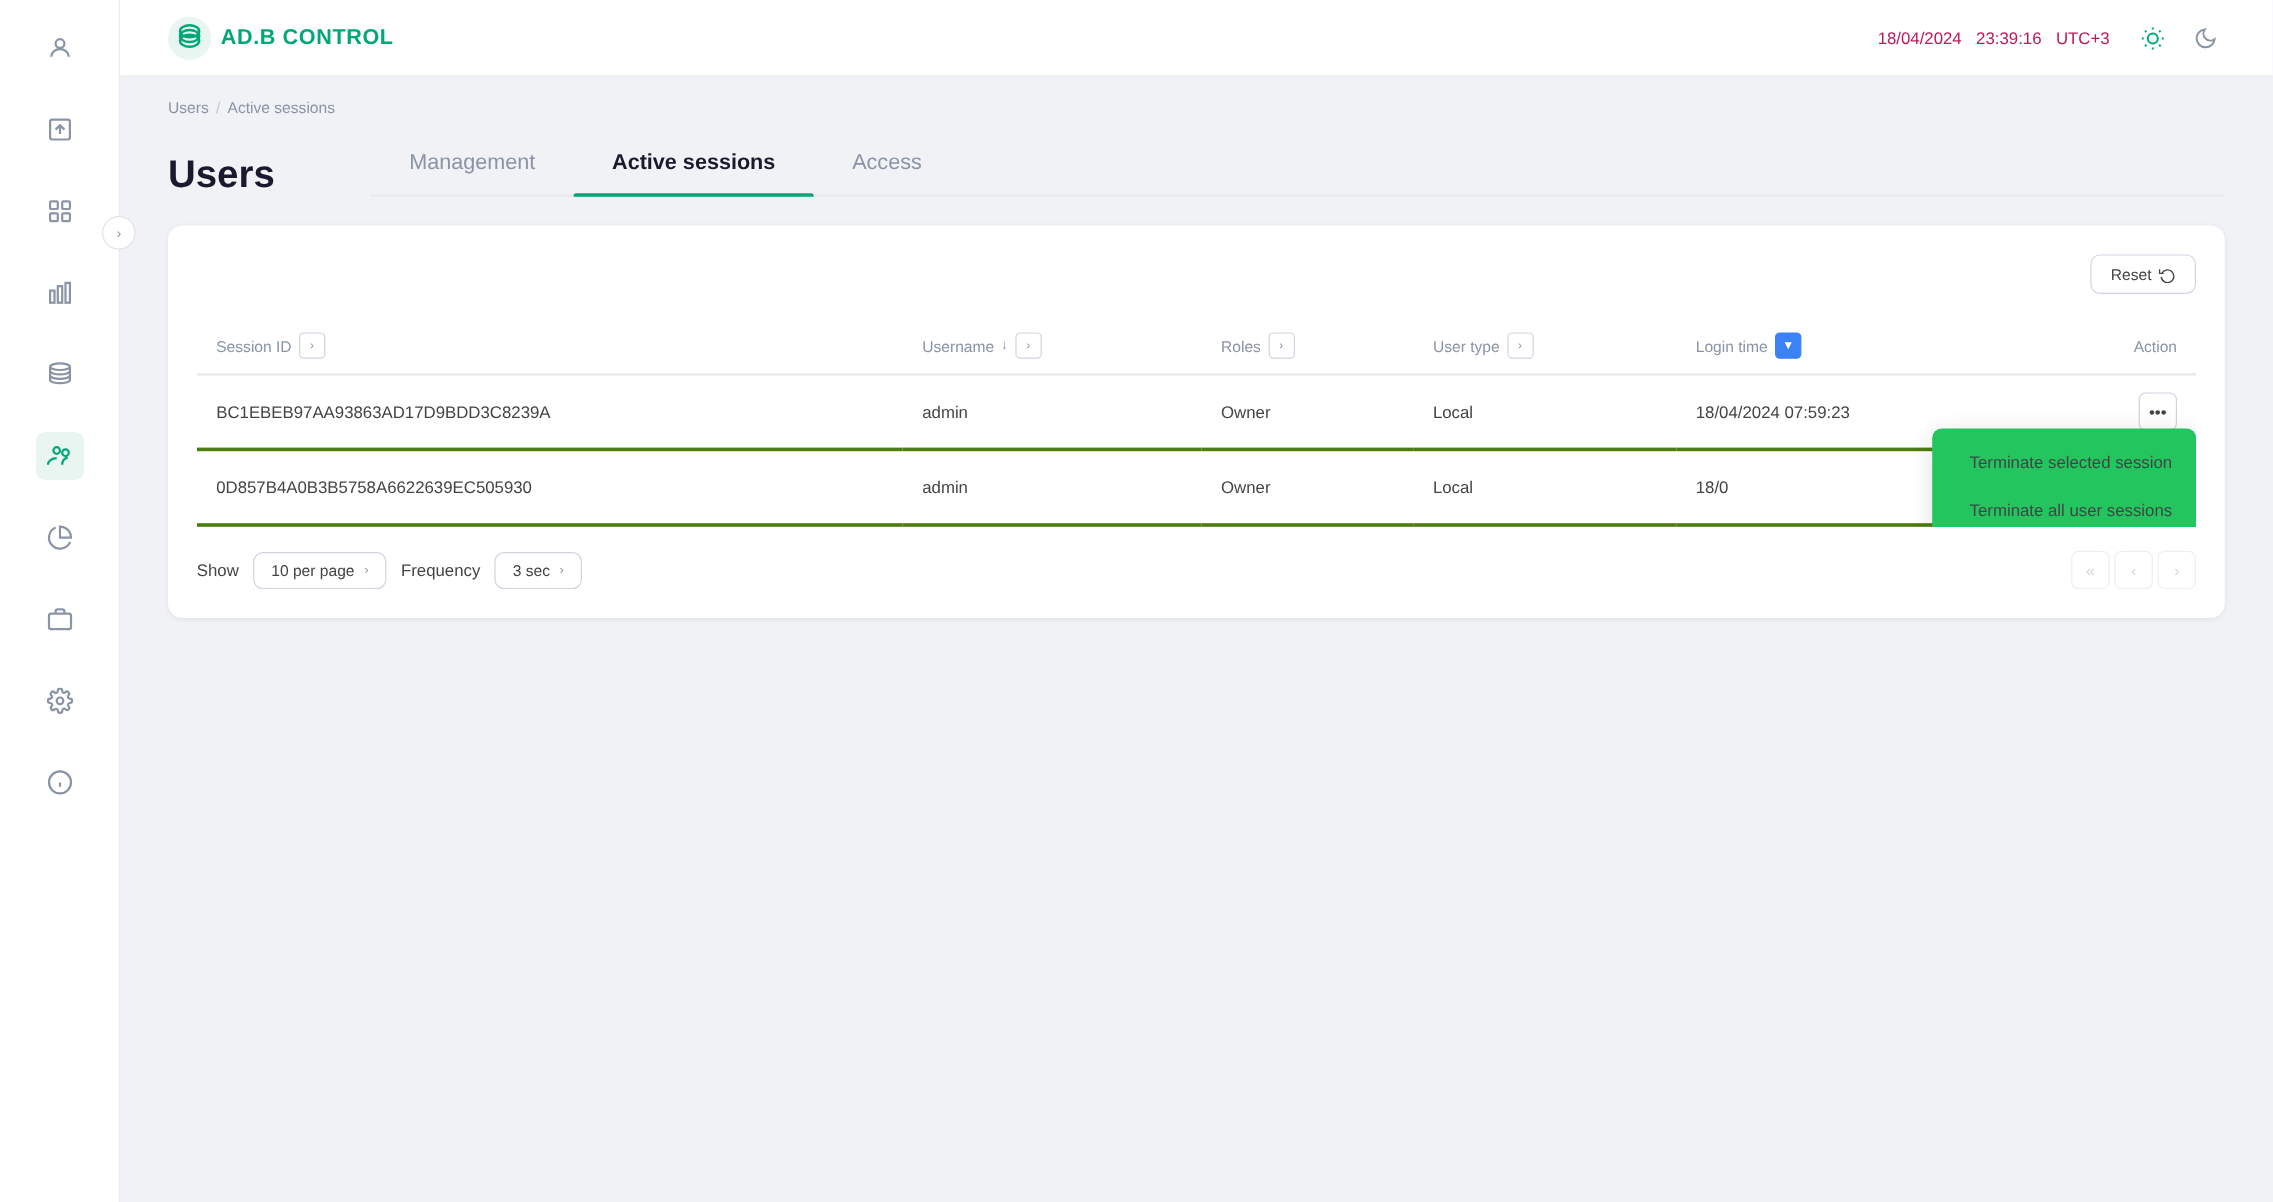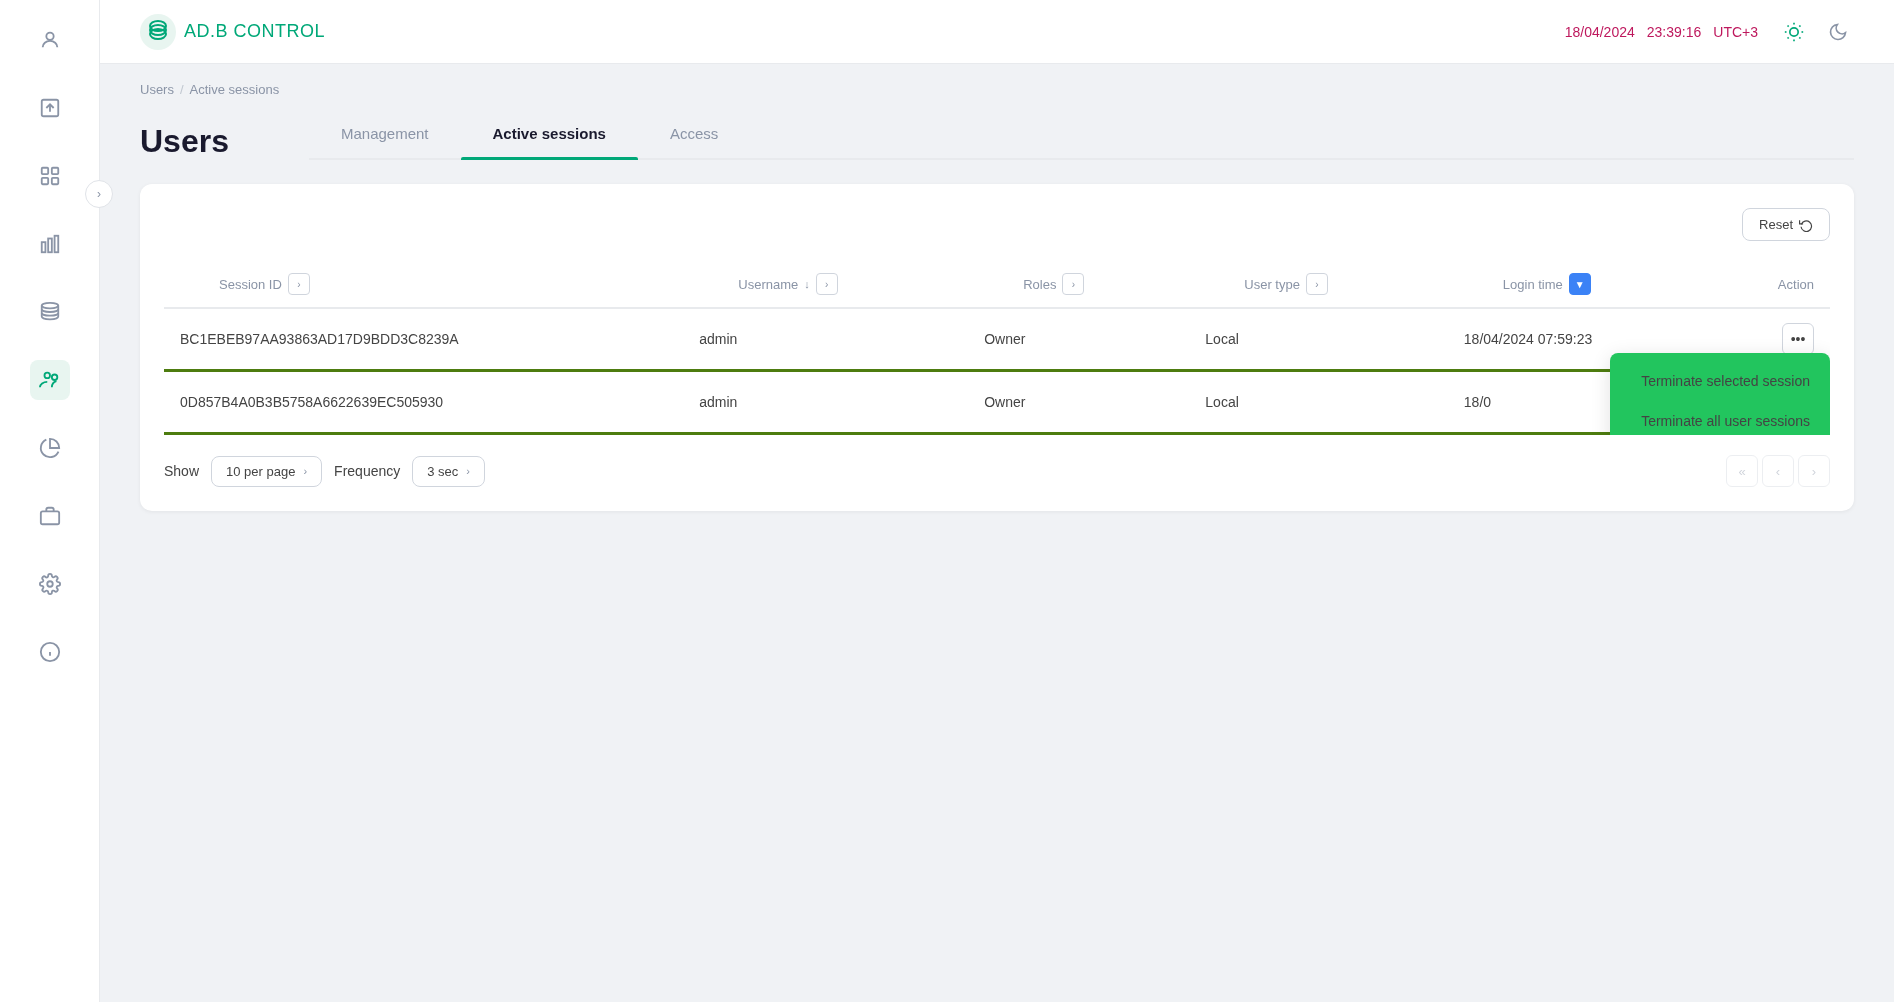--- a/index.html
+++ b/index.html
@@ -70,21 +70,21 @@
       border-bottom: 1px solid #e8eaed;
       flex-shrink: 0;
     }
     .logo {
       display: flex;
       align-items: center;
       gap: 8px;
     }
     .logo-text {
       font-size: 18px;
-      font-weight: 400;
+      font-weight: 700;
       color: #1a1a2e;
       letter-spacing: 0.5px;
     }
     .logo-text span { color: #00a878; }
     .header-right {
       display: flex;
       align-items: center;
       gap: 20px;
       color: #be185d;
       font-size: 14px;
@@ -133,21 +133,21 @@
 
     
     .tabs {
       display: flex;
       gap: 0;
       margin-top: 4px;
       border-bottom: 2px solid #e8eaed;
     }
     .tab {
       padding: 16px 32px;
-      font-size: 15px;
+      font-size: 18px;
       color: #8a94a6;
       cursor: pointer;
       position: relative;
       white-space: nowrap;
     }
     .tab.active {
       color: #1a1a2e;
       font-weight: 600;
     }
     .tab.active::after {
@@ -204,21 +204,20 @@
       text-align: left;
       font-weight: 500;
       color: #8a94a6;
       font-size: 13px;
       position: relative;
     }
     thead th .col-header {
       display: flex;
       align-items: center;
       gap: 6px;
-      margin-left: 39px;
     }
     .col-filter-btn {
       width: 22px;
       height: 22px;
       border: 1px solid #d0d5dd;
       border-radius: 4px;
       display: flex;
       align-items: center;
       justify-content: center;
       font-size: 10px;

